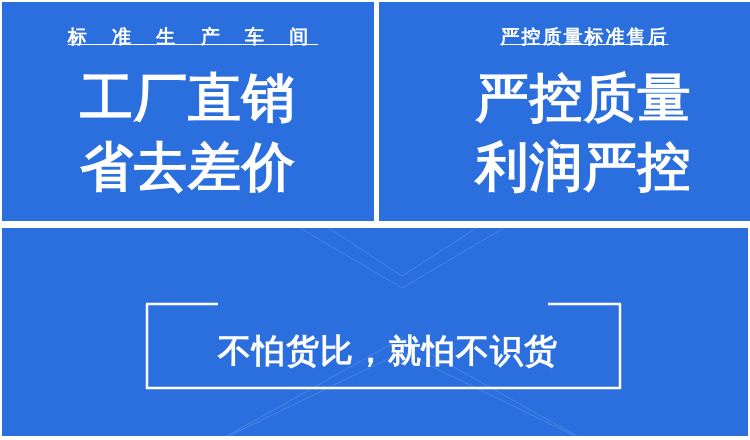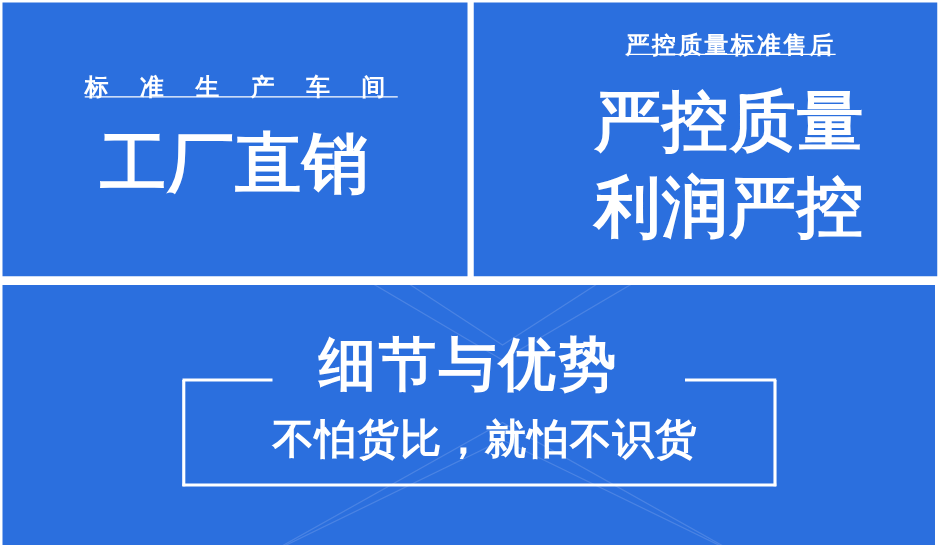--- a/index.html
+++ b/index.html
@@ -102,20 +102,21 @@
 </style>
 </head>
 <body>
 
 <div id="canvas">
 
   <div class="panel" id="panel-left">
     <div class="top-inner">
       <div class="eyebrow" id="eyebrow-left">标 准 生 产 车 间</div>
       <div class="headline">工厂直销</div>
+      <div class="headline">省去差价</div>
     </div>
   </div>
 
   <div class="panel" id="panel-right">
     <div class="top-inner">
       <div class="eyebrow" id="eyebrow-right">严控质量标准售后</div>
       <div class="headline">严控质量</div>
       <div class="headline">利润严控</div>
     </div>
   </div>
@@ -140,19 +141,18 @@
 
         <path d="M 145 76 L 145 161"></path>
 
         <path d="M 618 76 L 618 161"></path>
 
         <path d="M 144 160 L 619 160"></path>
       </g>
     </svg>
 
     <div class="bottom-inner">
-      <div class="bottom-title">细节与优势</div>
       <div class="bottom-sub">不怕货比，就怕不识货</div>
     </div>
 
   </div>
 
 </div>
 
 </body></html>

